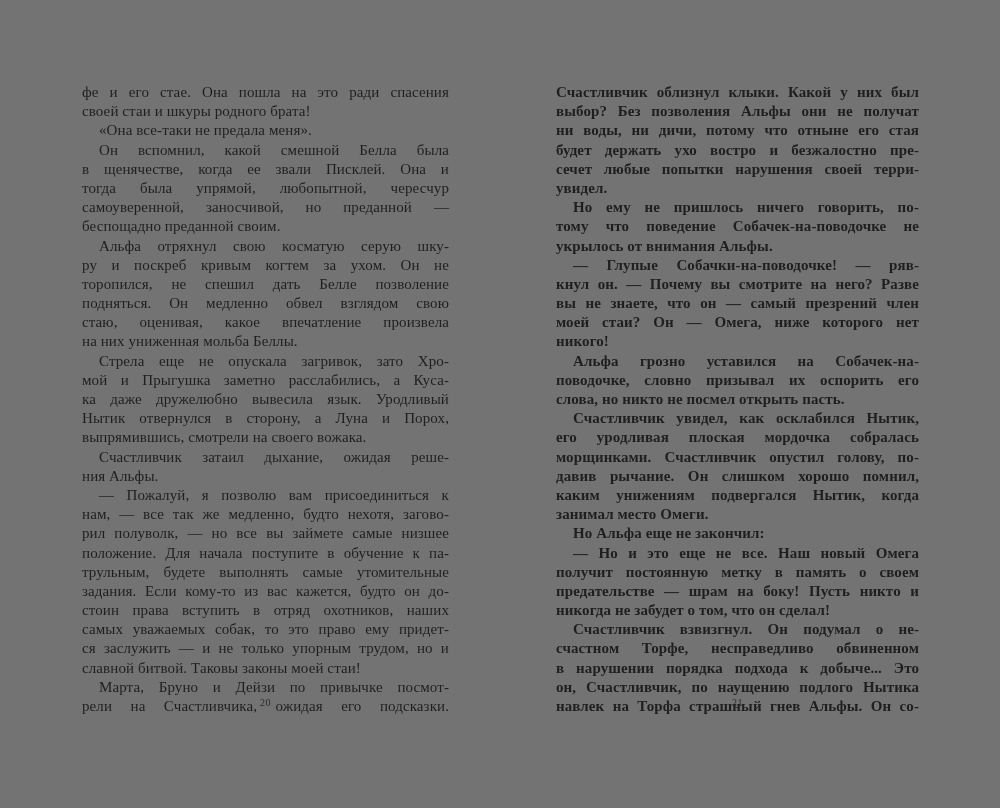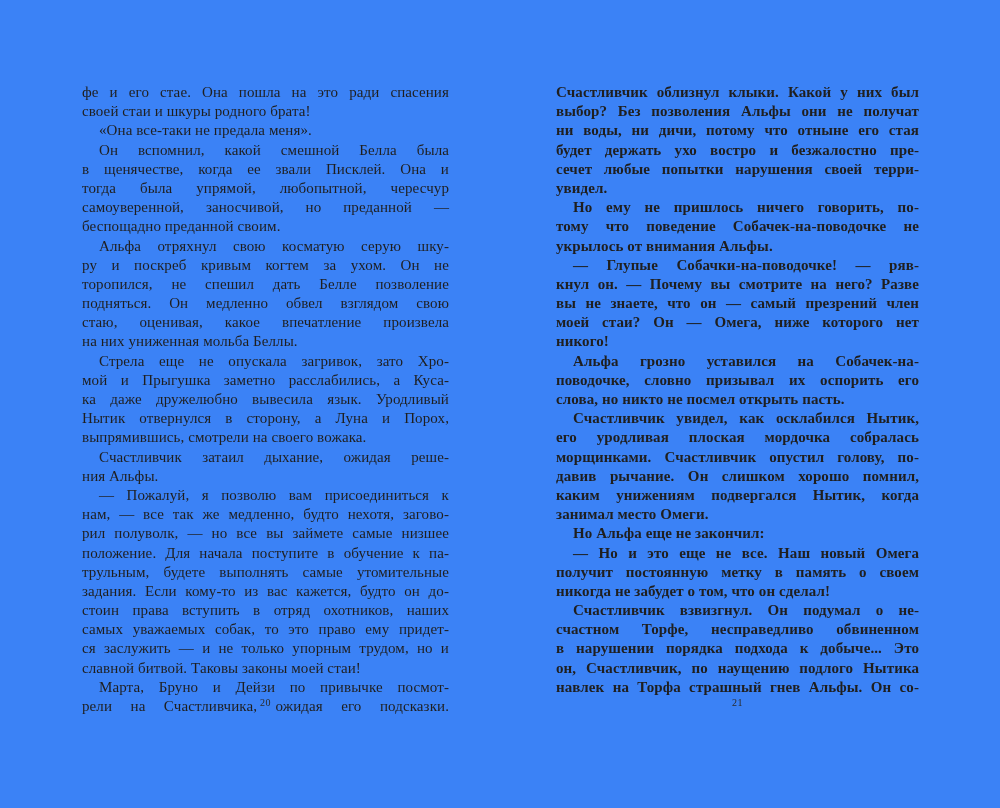--- a/index.html
+++ b/index.html
@@ -16,21 +16,21 @@
     overflow: hidden;
   }
   .spread {
     position: absolute;
     inset: 0;
   }
   .page {
     position: absolute;
     top: 0;
     height: 808px;
-    background: #3b82f6;
+    background: #737373;
   }
   #page-left  { left: 0;     width: 500px; }
   #page-right { left: 500px; width: 500px; }
 
   .text-block {
     position: absolute;
     top: 83px;
   }
   #page-left  .text-block { left: 82px; width: 367px; }
   #page-right .text-block { left: 56px; width: 363px; font-weight: bold; }
@@ -157,20 +157,21 @@
           <div class="line">давив рычание. Он слишком хорошо помнил,</div>
           <div class="line">каким унижениям подвергался Нытик, когда</div>
           <div class="line end">занимал место Омеги.</div>
         </div>
         <div>
           <div class="line indent end">Но Альфа еще не закончил:</div>
         </div>
         <div>
           <div class="line indent">— Но и это еще не все. Наш новый Омега</div>
           <div class="line">получит постоянную метку в память о своем</div>
+          <div class="line">предательстве — шрам на боку! Пусть никто и</div>
           <div class="line end">никогда не забудет о том, что он сделал!</div>
         </div>
         <div>
           <div class="line indent">Счастливчик взвизгнул. Он подумал о не-</div>
           <div class="line">счастном Торфе, несправедливо обвиненном</div>
           <div class="line">в нарушении порядка подхода к добыче... Это</div>
           <div class="line">он, Счастливчик, по наущению подлого Нытика</div>
           <div class="line">навлек на Торфа страшный гнев Альфы. Он со-</div>
         </div>
       </div>

